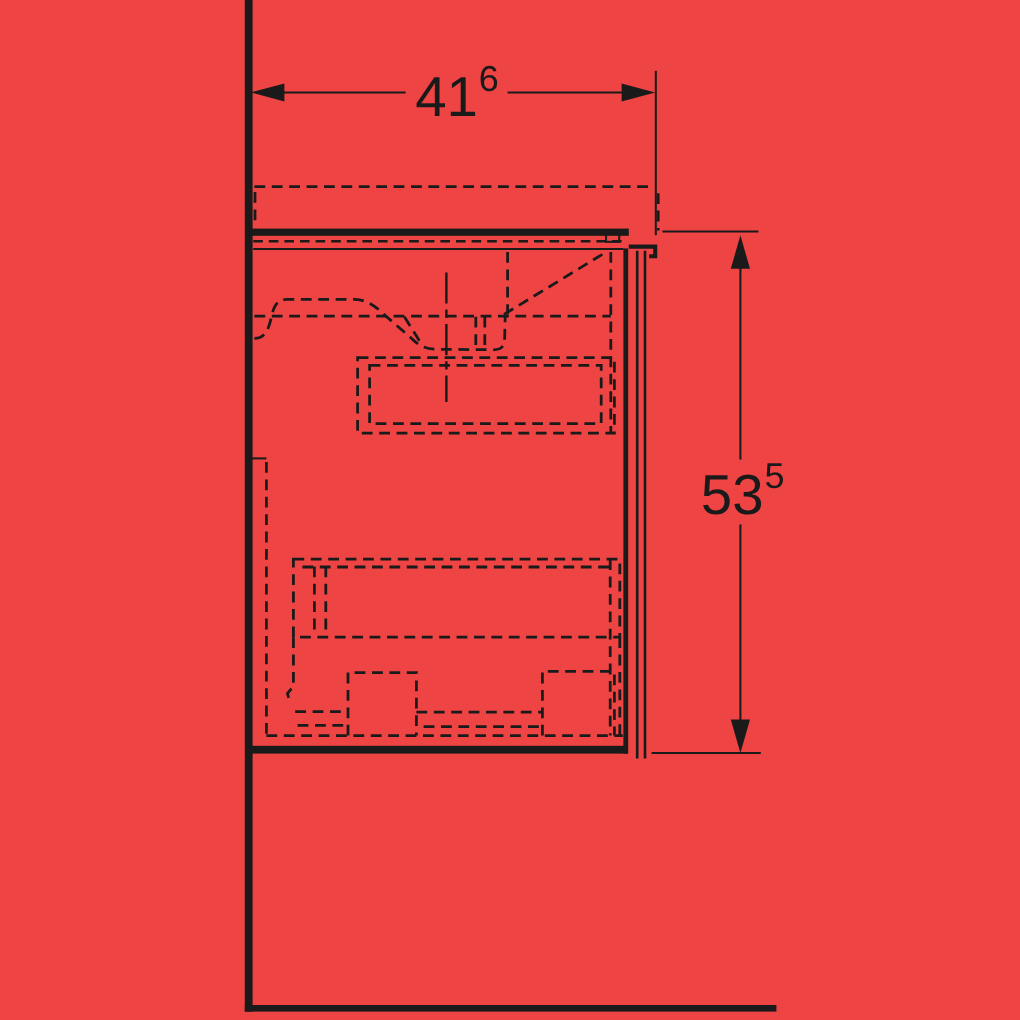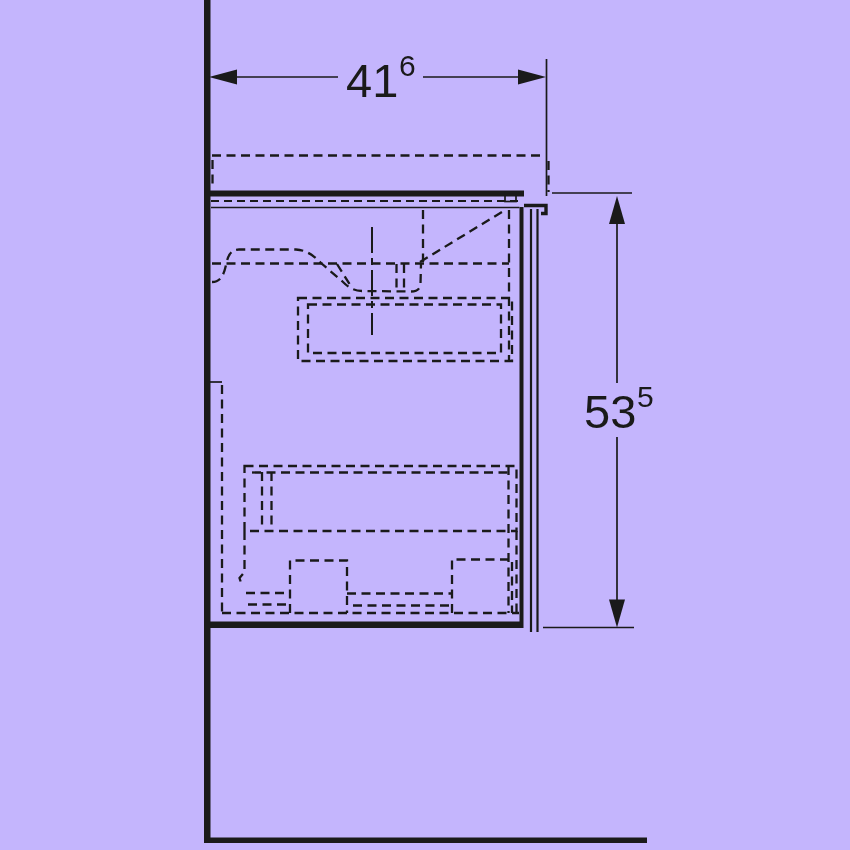--- a/index.html
+++ b/index.html
@@ -1,19 +1,19 @@
 <!DOCTYPE html>
 <html><head>
 <meta charset="utf-8">
 <style>
   html,body{margin:0;padding:0;background:#fff;}
   .canvas{
     position:relative;
     width:850px;height:850px;
-    background:#c4b5fd;
+    background:#ef4444;
     overflow:hidden;
     font-family:"Liberation Sans", sans-serif;
   }
   svg{display:block;}
   .solid{stroke:#1a1a1a;fill:none;}
   .fillsolid{fill:#1a1a1a;stroke:none;}
   .dash{stroke:#1a1a1a;fill:none;stroke-width:2.3;stroke-dasharray:9 5.5;}
   .dash-fine{stroke:#1a1a1a;fill:none;stroke-width:2.1;stroke-dasharray:8 5;}
   .thin{stroke:#1a1a1a;fill:none;stroke-width:1.7;}
   .dimtext{fill:#1a1a1a;font-family:"Liberation Sans", sans-serif;font-size:47px;font-weight:400;}

